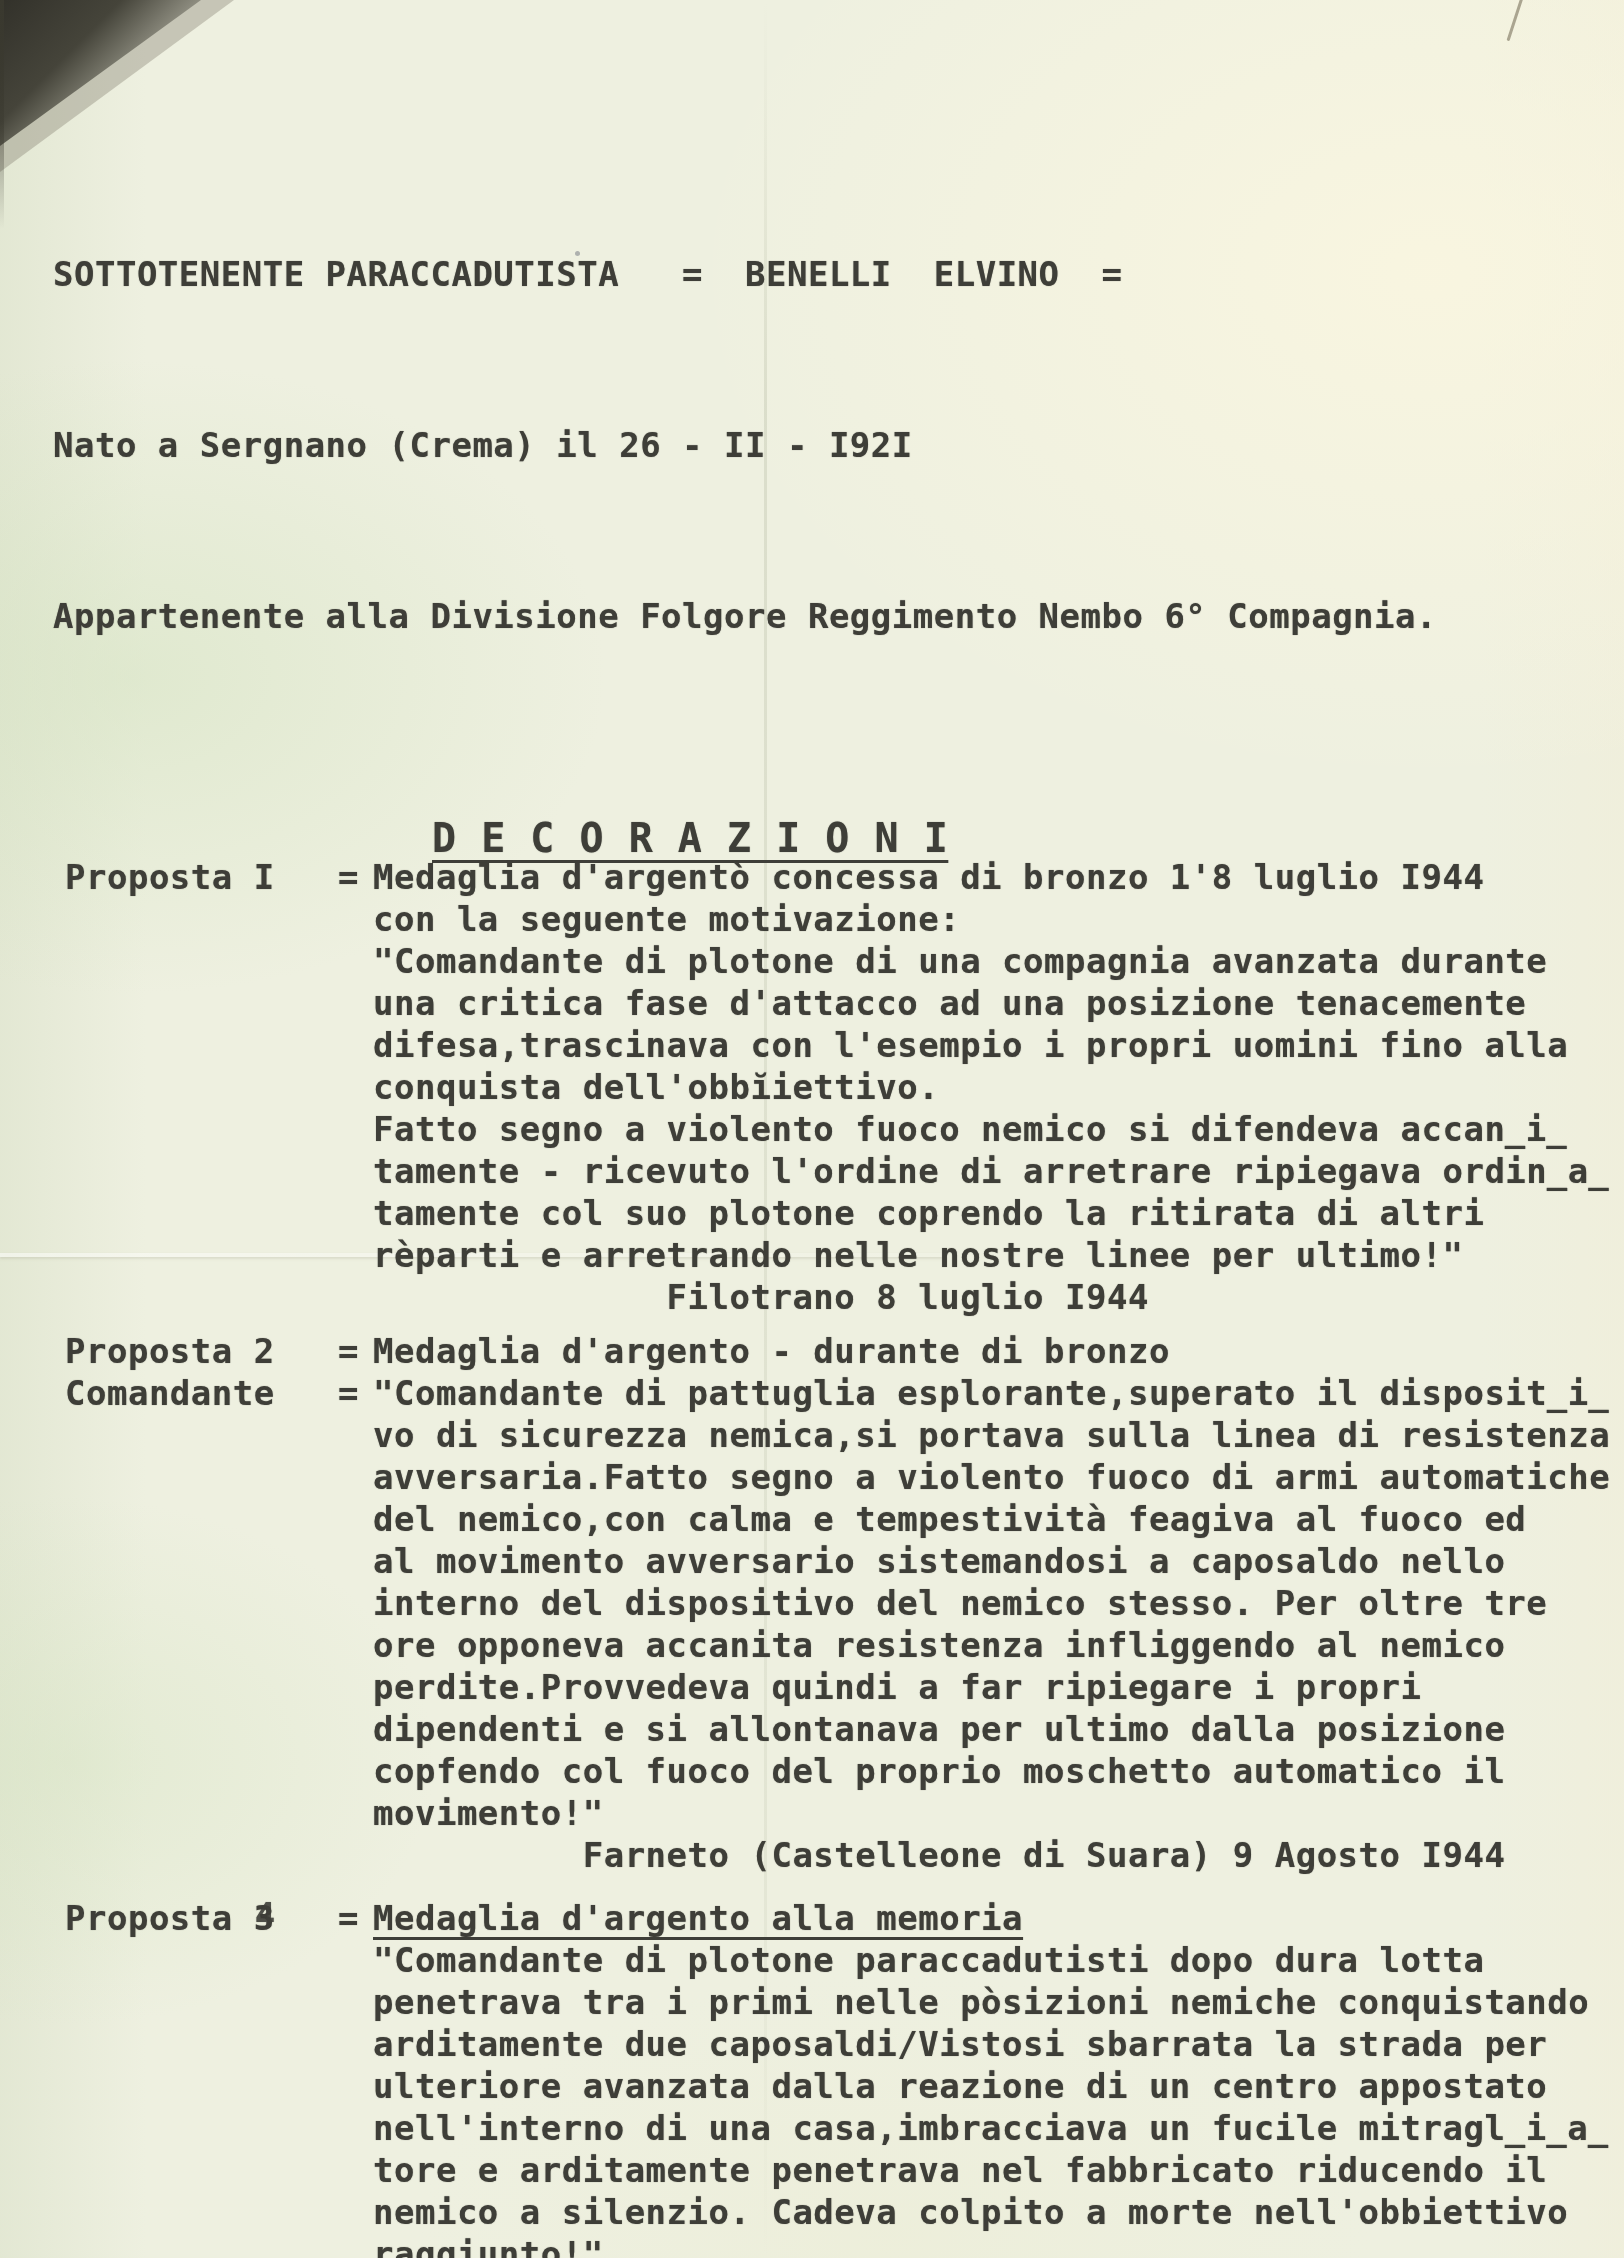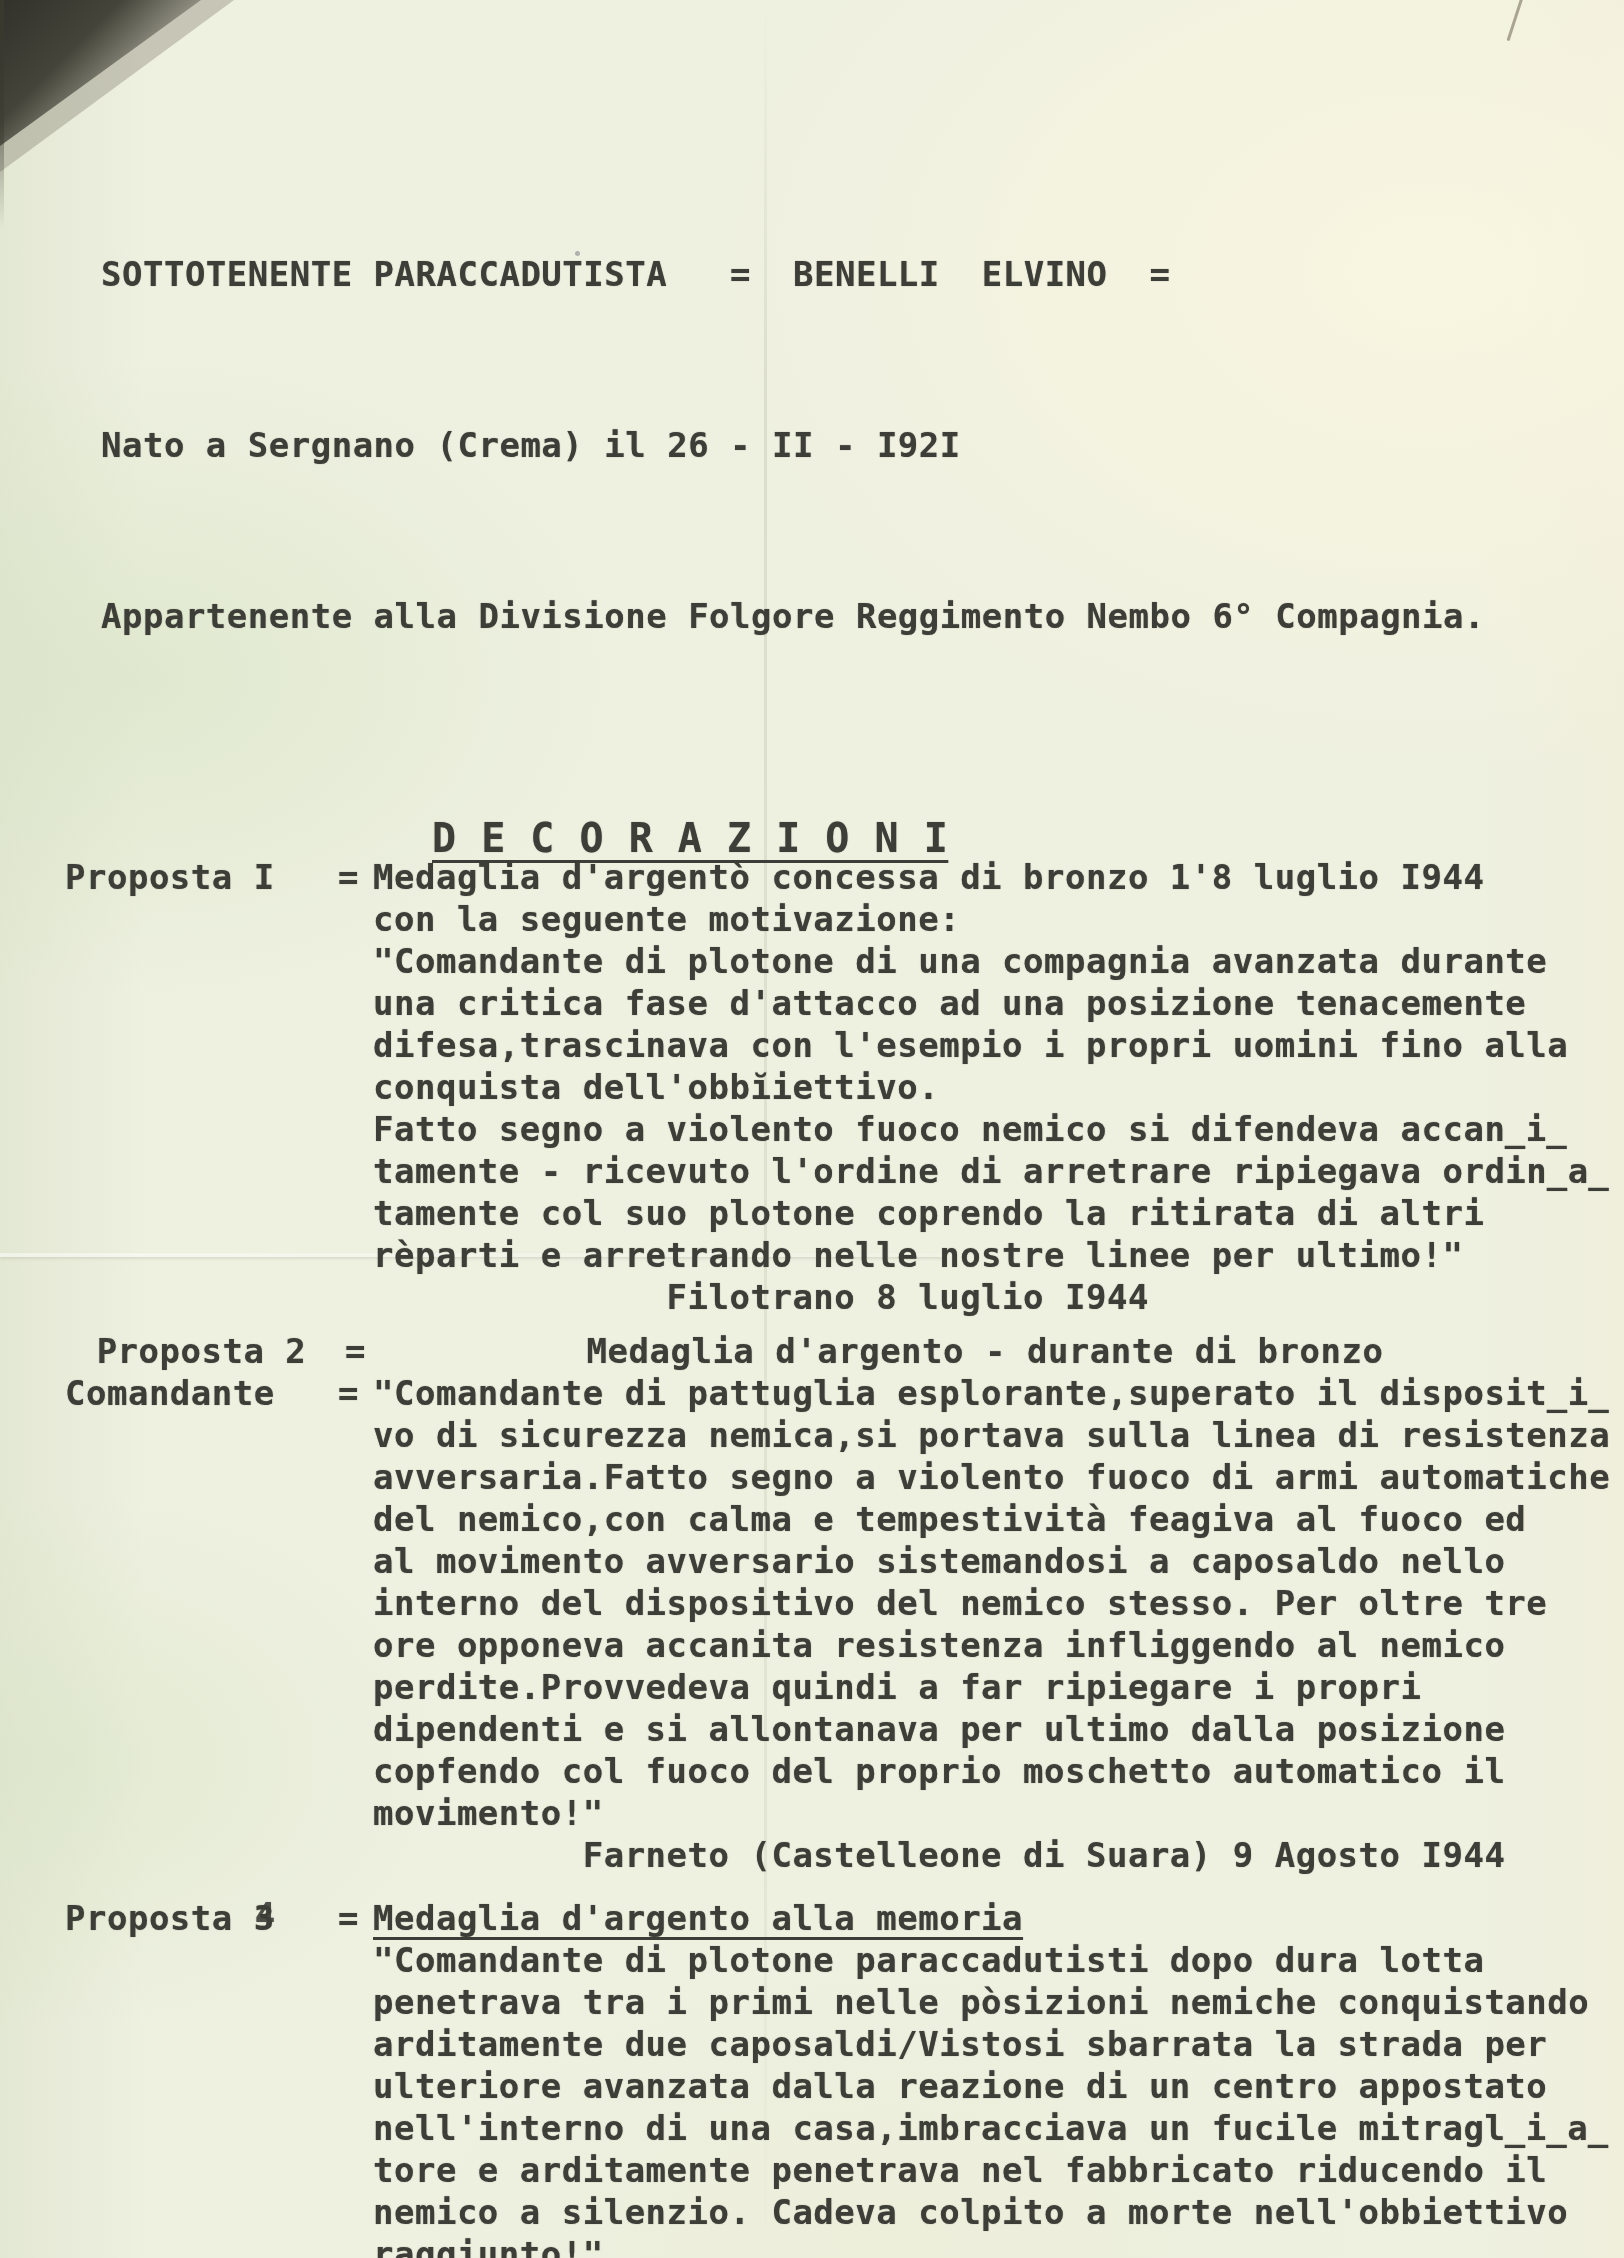--- a/index.html
+++ b/index.html
@@ -29,36 +29,36 @@
   .hairline{position:absolute;top:-7px;left:1514px;width:2.6px;height:49px;
     transform:rotate(18deg);background:rgba(110,100,78,0.55);border-radius:1.8px;}
   .fold-v{position:absolute;top:0;left:764px;width:2.6px;height:100%;
     background:linear-gradient(180deg,rgba(170,176,150,0) 0%,rgba(168,174,148,0.28) 18%,rgba(168,174,148,0.16) 82%,rgba(170,176,150,0));}
   .fold-h{position:absolute;top:1253px;left:0;width:58%;height:3.5px;
     background:linear-gradient(90deg,rgba(255,255,255,0.5),rgba(255,255,255,0.12));
     box-shadow:0 1.8px 2.6px rgba(150,150,130,0.25);}
   .speck{position:absolute;top:251px;left:575px;width:5.3px;height:5.3px;border-radius:50%;background:rgba(95,100,112,0.45);}
 
   .content{position:absolute;top:132px;left:53px;width:1544px;}
-  .doc-header{line-height:57px;font-size:34px;letter-spacing:0.5px;white-space:pre;margin-left:48px;}
+  .doc-header{line-height:57px;font-size:34px;letter-spacing:0.5px;white-space:pre;}
   .doc-header div{min-height:57px;}
   .doc-title{margin:56px 0 0 379px;font-size:40px;letter-spacing:0.5px;
     display:inline-block;}
   .doc-title span{text-decoration:underline;text-decoration-thickness:2.6px;text-underline-offset:8px;}
   .title-wrap{height:97px;}
 
   .row{display:flex;align-items:flex-start;font-size:34px;letter-spacing:0.5px;line-height:42px;margin-left:12px;}
   .row .label{width:273px;flex:0 0 273px;white-space:pre;}
   .row .eq{width:35px;flex:0 0 35px;}
   .row .body{flex:1;white-space:pre;}
   .underlined{text-decoration:underline;text-decoration-thickness:2.6px;text-underline-offset:7px;}
   .overnum{position:relative;display:inline-block;width:20px;}
   .overnum .over{position:absolute;left:0.9px;top:-3.5px;opacity:0.9;}
 
-  .mt14{margin-top:12.4px;text-align:center;} .mt24{margin-top:21px;}
+  .mt14{margin-top:12.4px;} .mt24{margin-top:21px;}
 </style>
 </head>
 <body>
 
 <div class="page">
 
   <div class="corner-tl-outer"></div>
   <div class="corner-tl"></div>
   <div class="edge-left"></div>
   <div class="hairline"></div>

